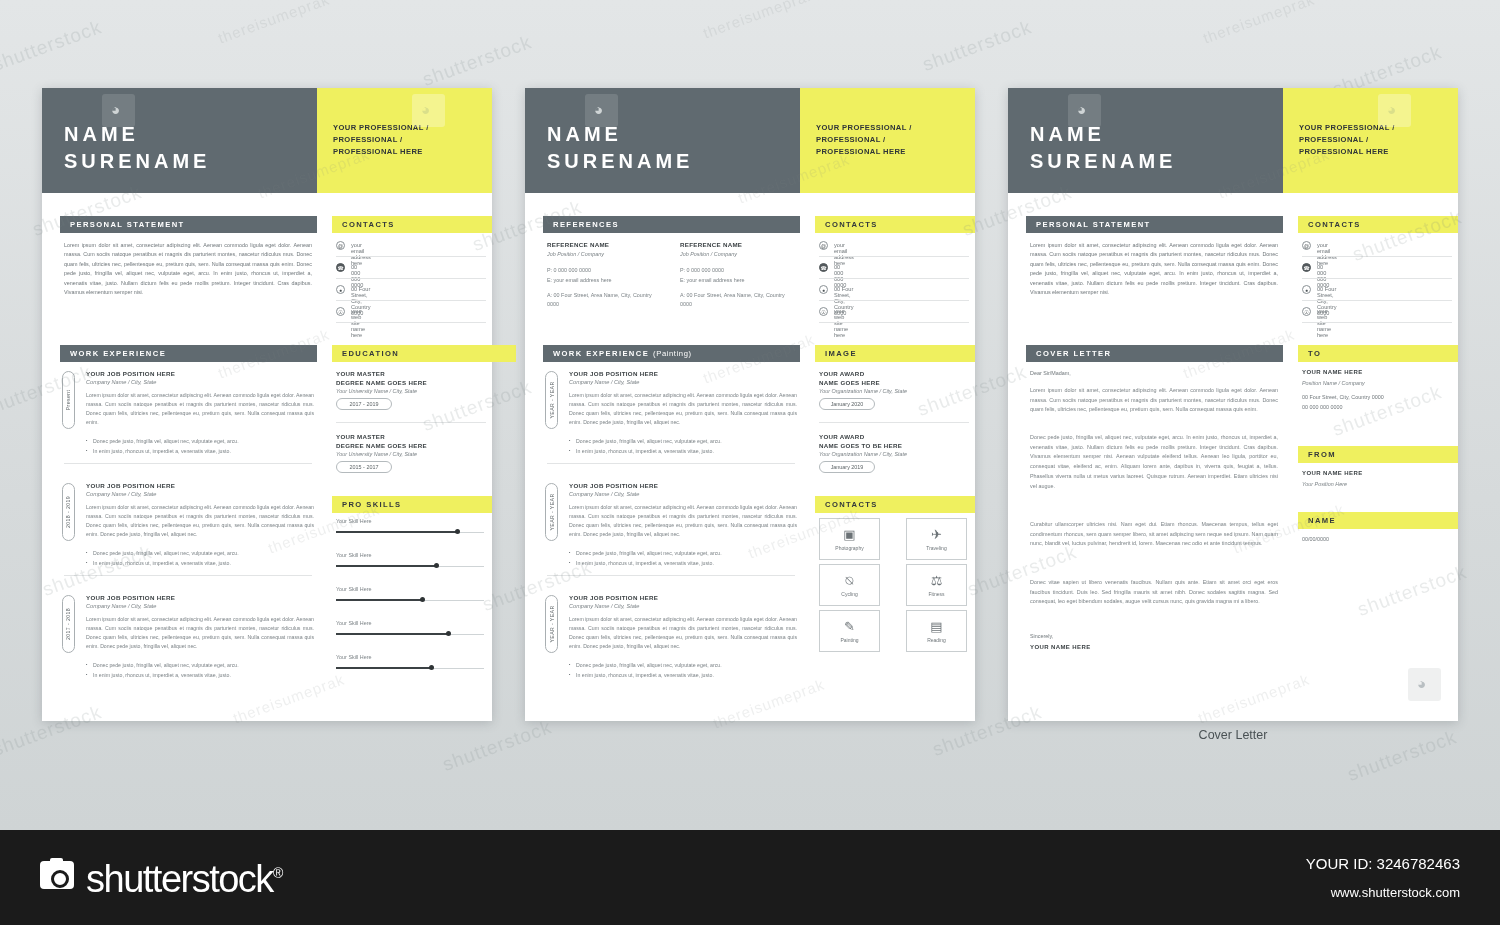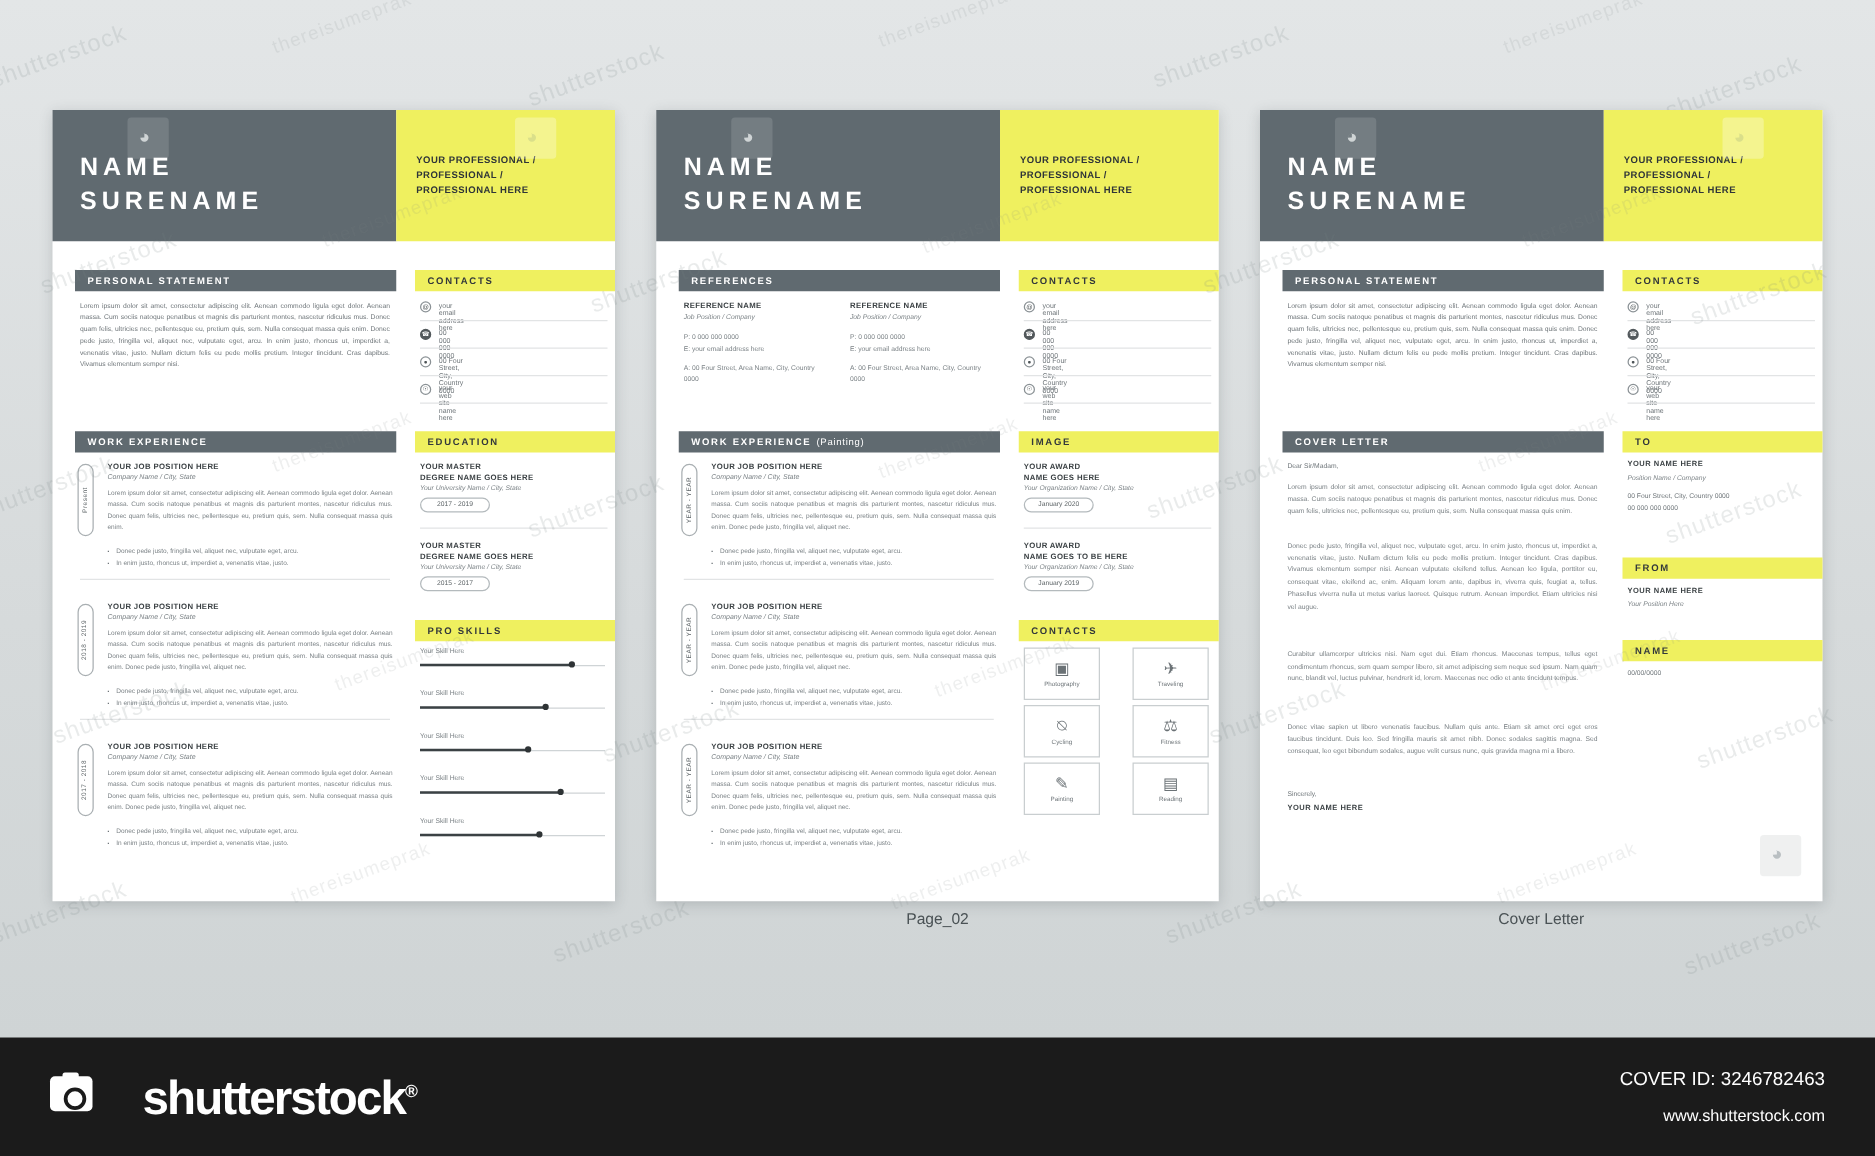--- a/index.html
+++ b/index.html
@@ -139,21 +139,21 @@
   .cl-line { position:absolute; font-size:5.4px; color:#6f767a; }
   .cl-para { position:absolute; font-size:5.4px; color:#7b8286; line-height:1.8; text-align:justify; }
   .cl-strong { position:absolute; font-size:6px; font-weight:700; color:#3c4245; letter-spacing:0.4px; }
 
   
   .footer {
     position:absolute; left:0; top:830px; width:1500px; height:95px; background:#1b1b1b;
   }
   .sslogo {
     position:absolute; left:40px; top:858px; color:#ffffff;
-    font-size:38px; font-weight:700; letter-spacing:-1.5px;margin-left:28px;
+    font-size:38px; font-weight:400; letter-spacing:-1.5px;
   }
   .sslogo .reg { font-size:14px; vertical-align:super; letter-spacing:0; }
   .ss-cam {
     position:absolute; left:40px; top:861px; width:34px; height:28px;
     border-radius:4px; background:#ffffff;
   }
   .ss-cam:after {
     content:""; position:absolute; left:11px; top:9px; width:12px; height:12px;
     border-radius:50%; border:3px solid #1b1b1b;
   }
@@ -256,21 +256,21 @@
 
     <div class="year-pill" style="left:20px; top:507px;">
         <span>2017 - 2018</span>
       </div>
     <div class="job-title" style="left:44px; top:506px;">YOUR JOB POSITION HERE</div>
     <div class="job-sub" style="left:44px; top:515px;">Company Name / City, State</div>
     <div class="job-body" style="left:44px; top:527px; width:228px;">Lorem ipsum dolor sit amet, consectetur adipiscing elit. Aenean commodo ligula eget dolor. Aenean massa. Cum sociis natoque penatibus et magnis dis parturient montes, nascetur ridiculus mus. Donec quam felis, ultricies nec, pellentesque eu, pretium quis, sem. Nulla consequat massa quis enim. Donec pede justo, fringilla vel, aliquet nec.</div>
     <div class="bullet" style="left:51px; top:573px; width:220px;">Donec pede justo, fringilla vel, aliquet nec, vulputate eget, arcu.</div>
     <div class="bullet" style="left:51px; top:583px; width:220px;">In enim justo, rhoncus ut, imperdiet a, venenatis vitae, justo.</div>
 
-    <div class="bar bar-yellow" style="left:290px; top:257px; width:160px;">
+    <div class="bar bar-yellow" style="left:290px; top:257px; width:184px;">
       <span>EDUCATION</span>
     </div>
     <div class="edu-title" style="left:294px; top:281px; width:150px;">
       <span>YOUR MASTER</span><br><span>DEGREE NAME GOES HERE</span>
     </div>
     <div class="edu-sub" style="left:294px; top:300px;">Your University Name / City, State</div>
     <div class="date-box" style="left:294px; top:310px;">2017 - 2019</div>
     <div class="hrule" style="left:294px; top:334px; width:150px;"></div>
     <div class="edu-title" style="left:294px; top:344px; width:150px;">
       <span>YOUR MASTER</span><br><span>DEGREE NAME GOES HERE</span>
@@ -433,21 +433,20 @@
     </div>
     <div class="int-card" style="left:294px; top:522px;">
       <div class="ic">✎</div>
       <div class="lb">Painting</div>
     </div>
     <div class="int-card" style="left:381px; top:522px;">
       <div class="ic">▤</div>
       <div class="lb">Reading</div>
     </div>
   </div>
-  <div class="page-caption" id="cap2">Page_02</div>
 
   <div class="page" id="page3">
     <div class="hdr hdr-dark" style="width:275px;">
       <div class="name">
         <span>NAME</span><br><span>SURENAME</span>
       </div>
       <div class="logo-box" style="left:60px; top:6px;">
         <div class="logo-glyph">◕</div>
       </div>
     </div>
@@ -559,15 +558,15 @@
     <div class="wm" style="left:1345px; top:745px;">shutterstock</div>
   </div>
 </div>
 
 <div class="footer"></div>
 <div class="ss-cam"></div>
 <div class="sslogo" style="left:86px;">
   <span>shutterstock</span><span class="reg">®</span>
 </div>
 <div class="imgid">
-  <span>COVER ID:</span> <span>3246782463</span>
+  <span>YOUR ID:</span> <span>3246782463</span>
 </div>
 <div class="wwwline">www.shutterstock.com</div>
 
 </body></html>

